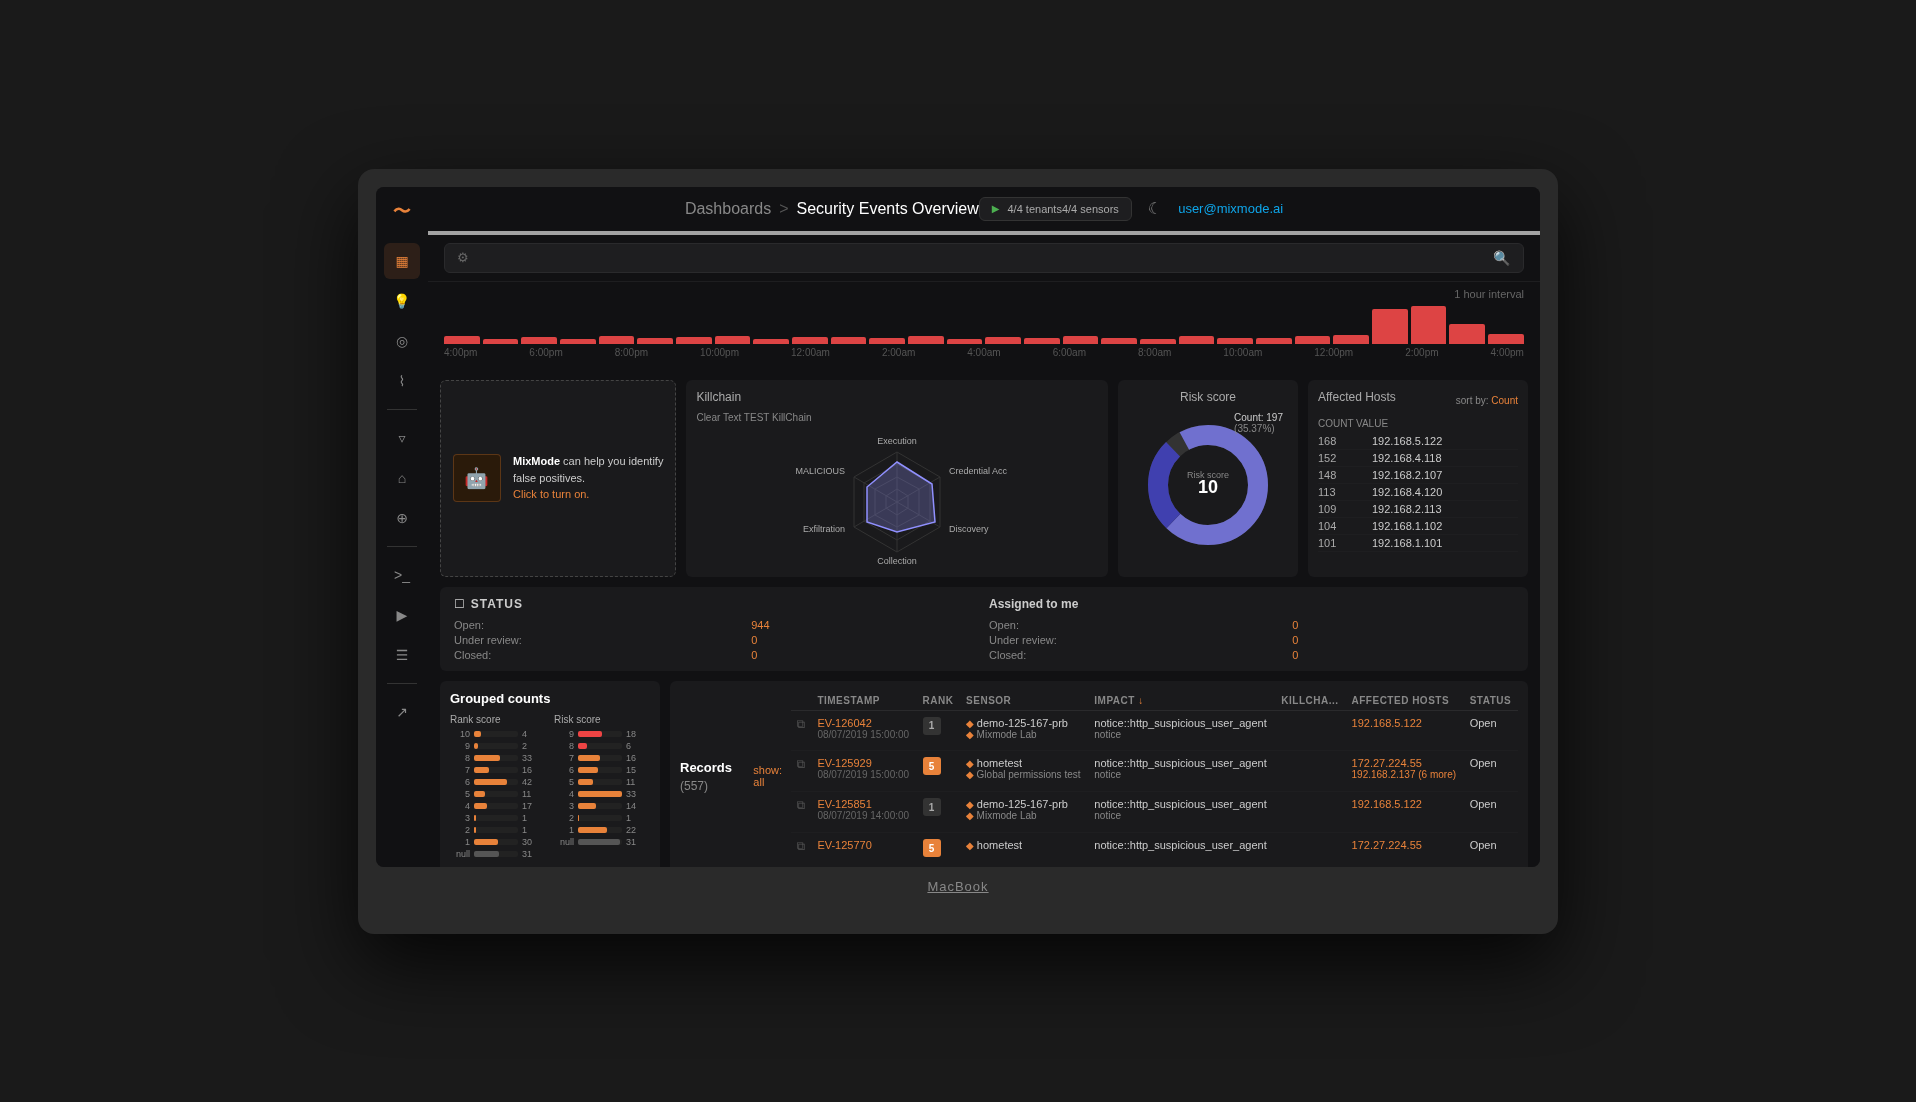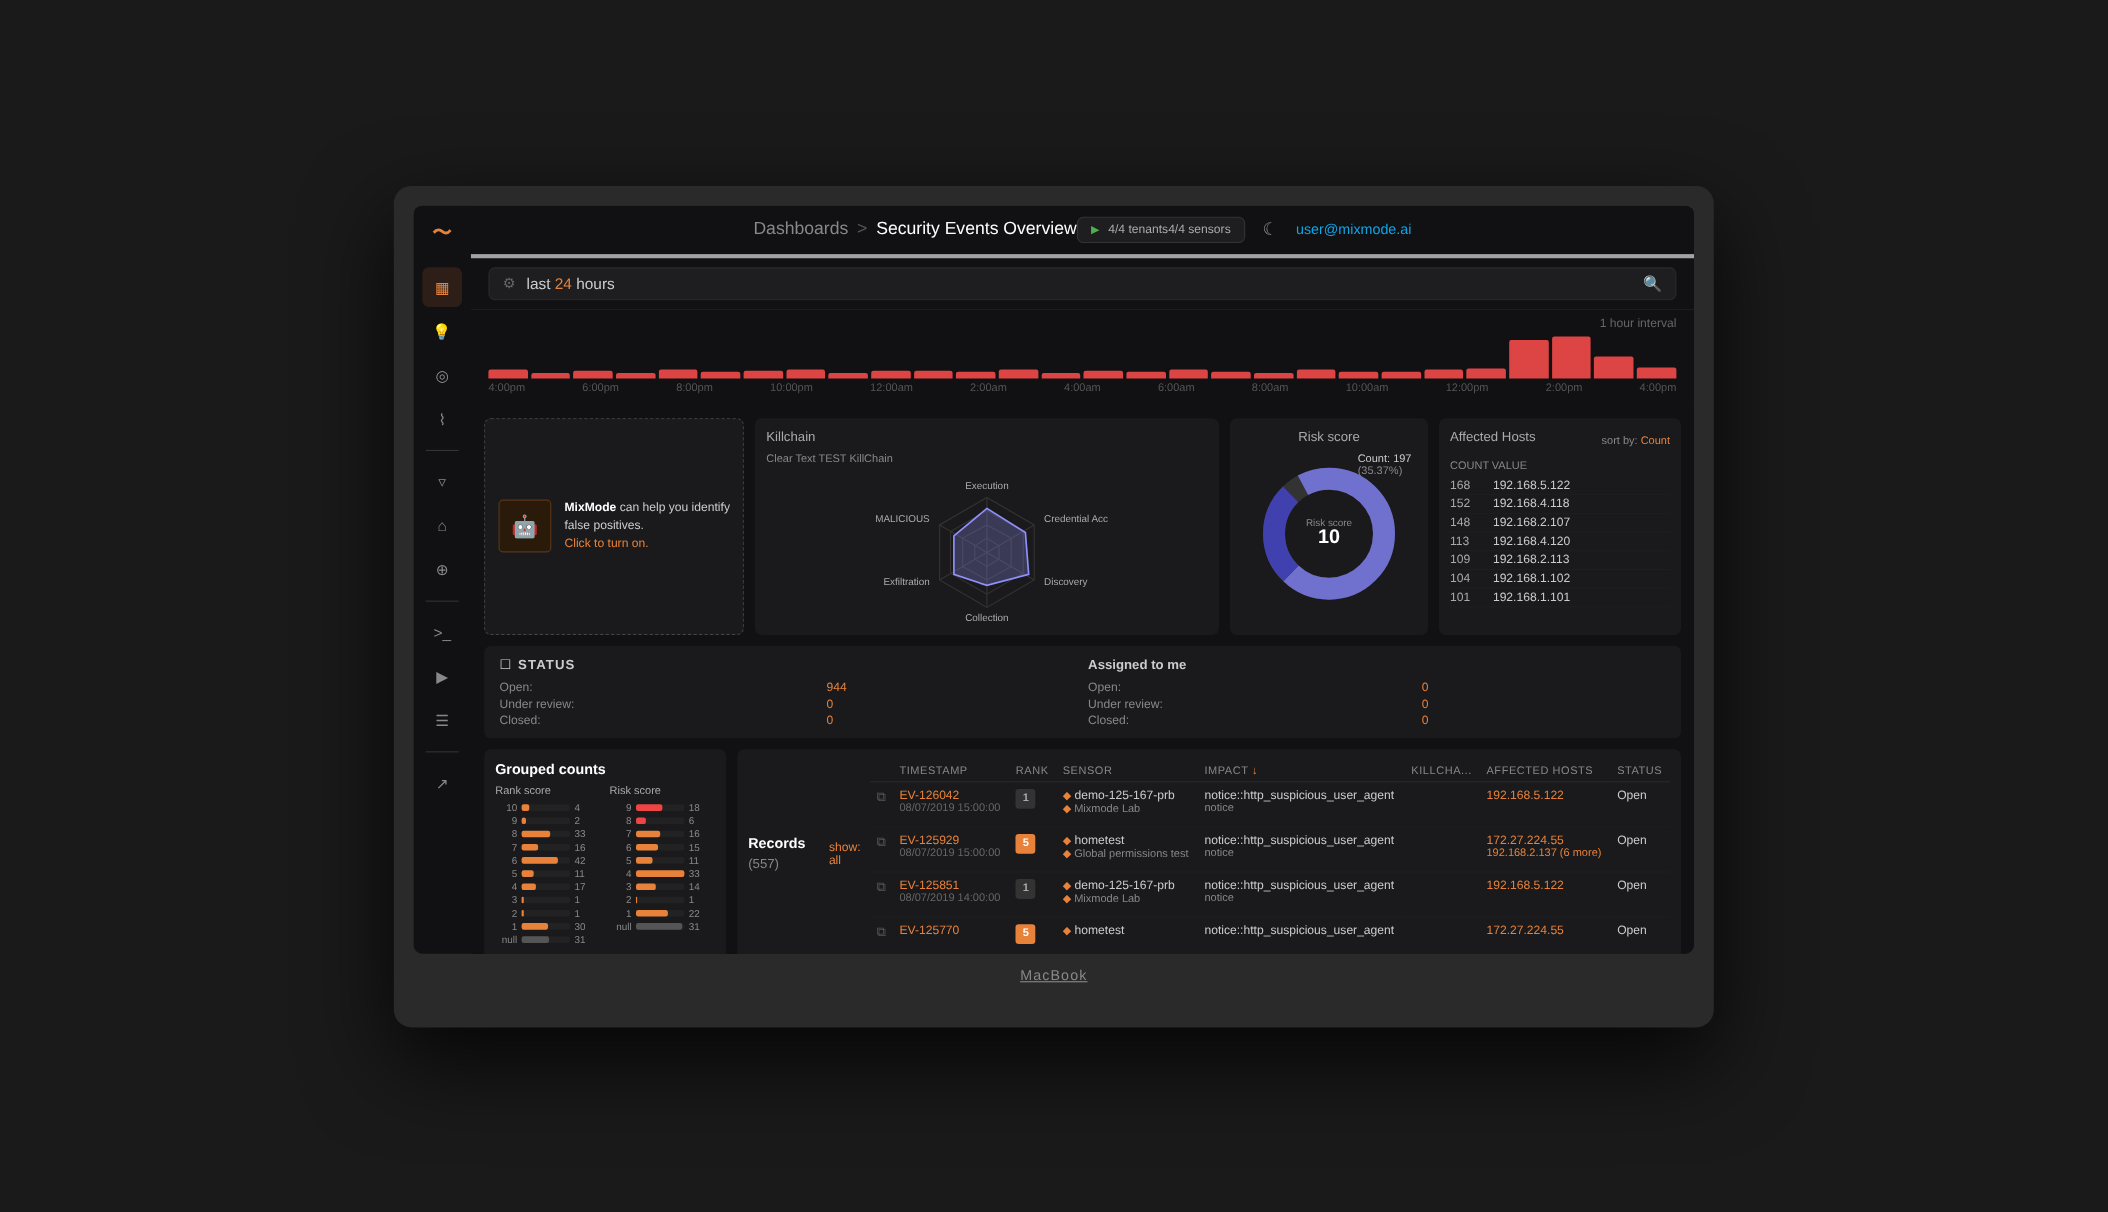--- a/index.html
+++ b/index.html
@@ -247,21 +247,21 @@
       display: flex;
       gap: 8px;
       color: #888;
       font-size: 10px;
       margin-bottom: 4px;
     }
     .affected-col-count { width: 30px; }
     .affected-col-value { flex: 1; }
     .affected-row {
       display: flex;
-      gap: 9px;
+      gap: 24px;
       color: #ccc;
       font-size: 11px;
       padding: 2px 0;
       border-bottom: 1px solid #1e1e20;
     }
     .affected-count { width: 30px; color: #aaa; }
     .affected-ip { color: #ccc; }
     
     .status-assigned-row {
       display: flex;
@@ -323,21 +323,21 @@
     .records-title { color: #fff; font-size: 13px; font-weight: 600; }
     .records-count { color: #888; font-size: 12px; }
     .records-show { color: #888; font-size: 11px; }
     .records-show span { color: #e8823a; }
     .records-table { width: 100%; border-collapse: collapse; font-size: 11px; }
     .records-table th {
       color: #888;
       text-align: left;
       padding: 4px 6px;
       border-bottom: 1px solid #2a2a2c;
-      font-weight: normal;
+      font-weight: bold;
       font-size: 10px;
       letter-spacing: 0.5px;
     }
     .records-table td {
       padding: 6px 6px;
       border-bottom: 1px solid #1e1e20;
       vertical-align: top;
     }
     .ev-link { color: #e8823a; cursor: pointer; }
     .ev-date { color: #666; font-size: 10px; }
@@ -405,23 +405,20 @@
               </div>
             </div>
             <span class="moon-icon">☾</span>
             <span class="user-label">user@mixmode.ai</span>
           </div>
         </div>
 
         <div class="search-bar-area">
           <div class="search-bar">
             <span class="search-icon">⚙</span>
-            <span class="search-text">
-              last <span class="search-highlight">24</span> hours
-            </span>
             <span class="search-magnify">🔍</span>
           </div>
         </div>
 
         <div class="timeline-area">
           <div class="timeline-interval">1 hour interval</div>
           <div class="timeline-bars" id="timeline-bars-container">
           <div class="timeline-bar" style="height: 8px;"></div>
               <div class="timeline-bar" style="height: 5px;"></div>
               <div class="timeline-bar" style="height: 7px;"></div>

